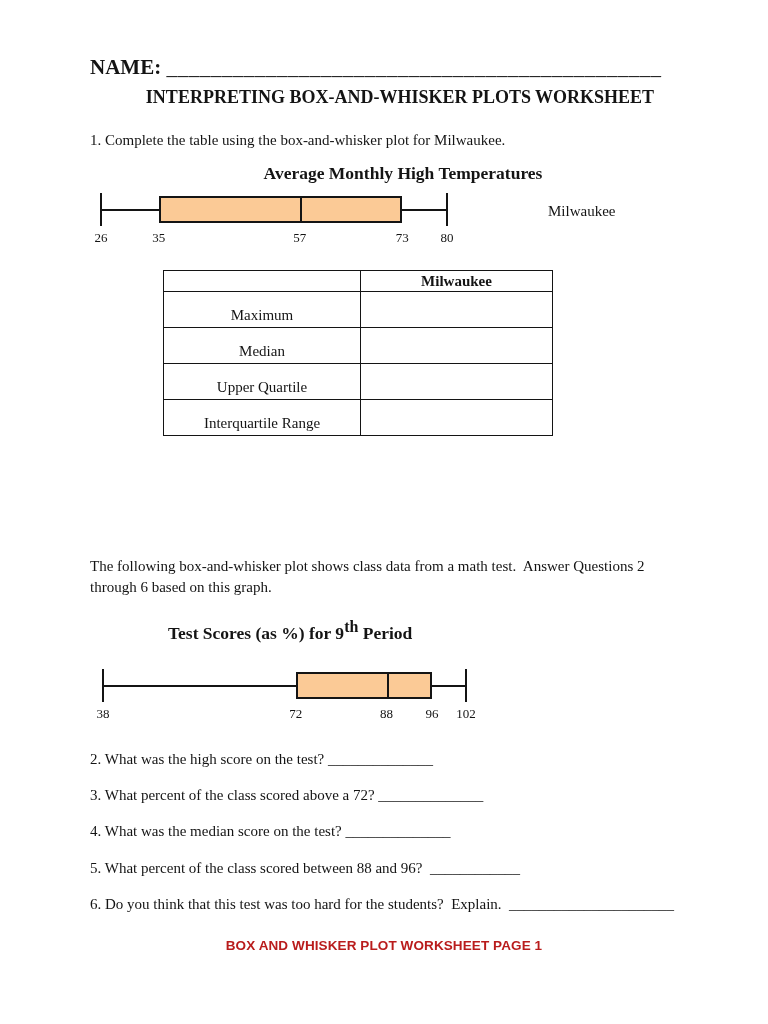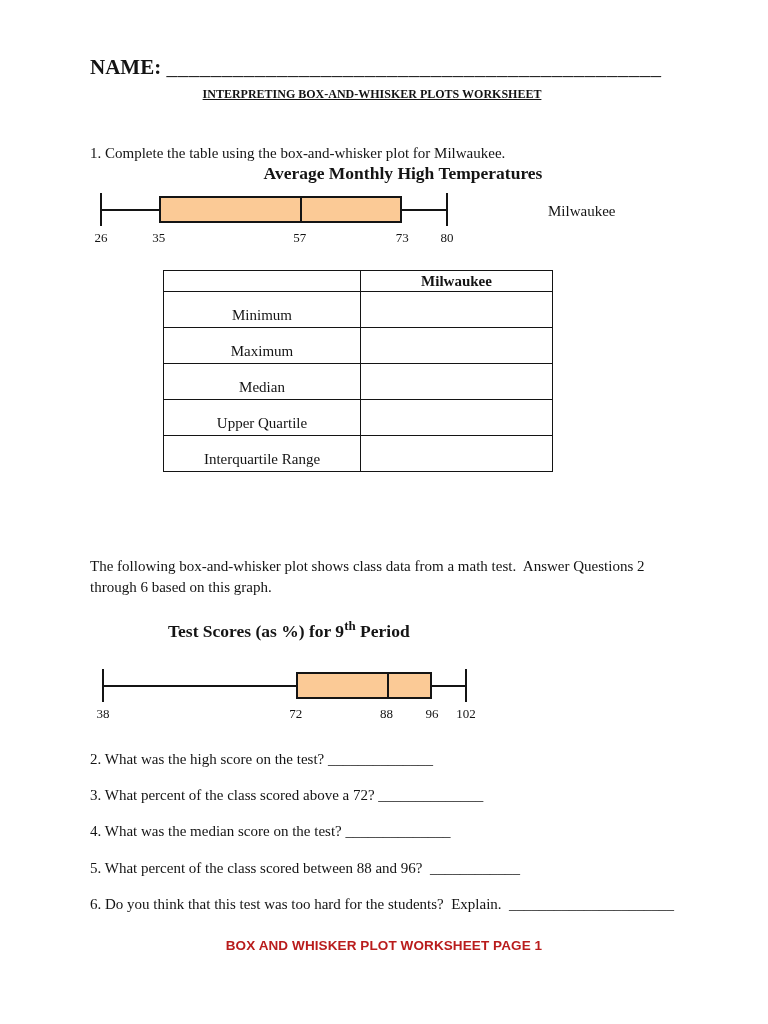--- a/index.html
+++ b/index.html
@@ -9,35 +9,35 @@
     font-family:"Liberation Serif", serif; color:#141414;
   }
   .abs { position:absolute; }
   .body-text { font-size:15px; white-space:pre-wrap; }
   .bold { font-weight:bold; }
 
   .name-row { left:90px; top:55px; font-size:21px; }
   .name-row .blank { letter-spacing:0.5px; }
 
   .ws-title {
-    left:372px; top:87px; transform:translateX(-50%);
-    font-size:12px; font-weight:bold; text-decoration:underline; white-space:nowrap;
+    left:400px; top:87px; transform:translateX(-50%);
+    font-size:18px; font-weight:bold; white-space:nowrap;
   }
 
-  .q1 { left:90px; top:145px; }
+  .q1 { left:90px; top:132px; }
 
   .plot-title-1 {
     left:403px; top:163px; transform:translateX(-50%);
     font-size:17.5px; font-weight:bold; white-space:nowrap;
   }
   .plot-title-2 {
     left:168px; top:618px;
     font-size:17.5px; font-weight:bold; white-space:nowrap;
   }
-  .plot-title-2 sup { font-size:13px; }
+  .plot-title-2 sup { font-size:16px; }
 
   .boxplot { left:0; width:672px; }
   .bp-line   { position:absolute; height:2px; background:#141414; }
   .bp-cap    { position:absolute; width:2px; background:#141414; margin-left:-1px; }
   .bp-box    { position:absolute; border:2px solid #141414; }
   .bp-median { position:absolute; width:2px; background:#141414; }
   .bp-tick   { position:absolute; width:34px; margin-left:-17px; text-align:center; font-size:13px; }
 
   .series-label { left:548px; top:203px; font-size:15px; }
 
@@ -101,24 +101,20 @@
     <colgroup>
         <col class="c-label">
         <col>
       </colgroup>
     <tbody>
       <tr class="hdr-row">
         <td></td>
         <td class="hdr-right">Milwaukee</td>
       </tr>
       <tr>
-        <td class="lbl-cell">Minimum</td>
-        <td class="val-cell"></td>
-      </tr>
-      <tr>
         <td class="lbl-cell">Maximum</td>
         <td class="val-cell"></td>
       </tr>
       <tr>
         <td class="lbl-cell">Median</td>
         <td class="val-cell"></td>
       </tr>
       <tr>
         <td class="lbl-cell">Upper Quartile</td>
         <td class="val-cell"></td>

